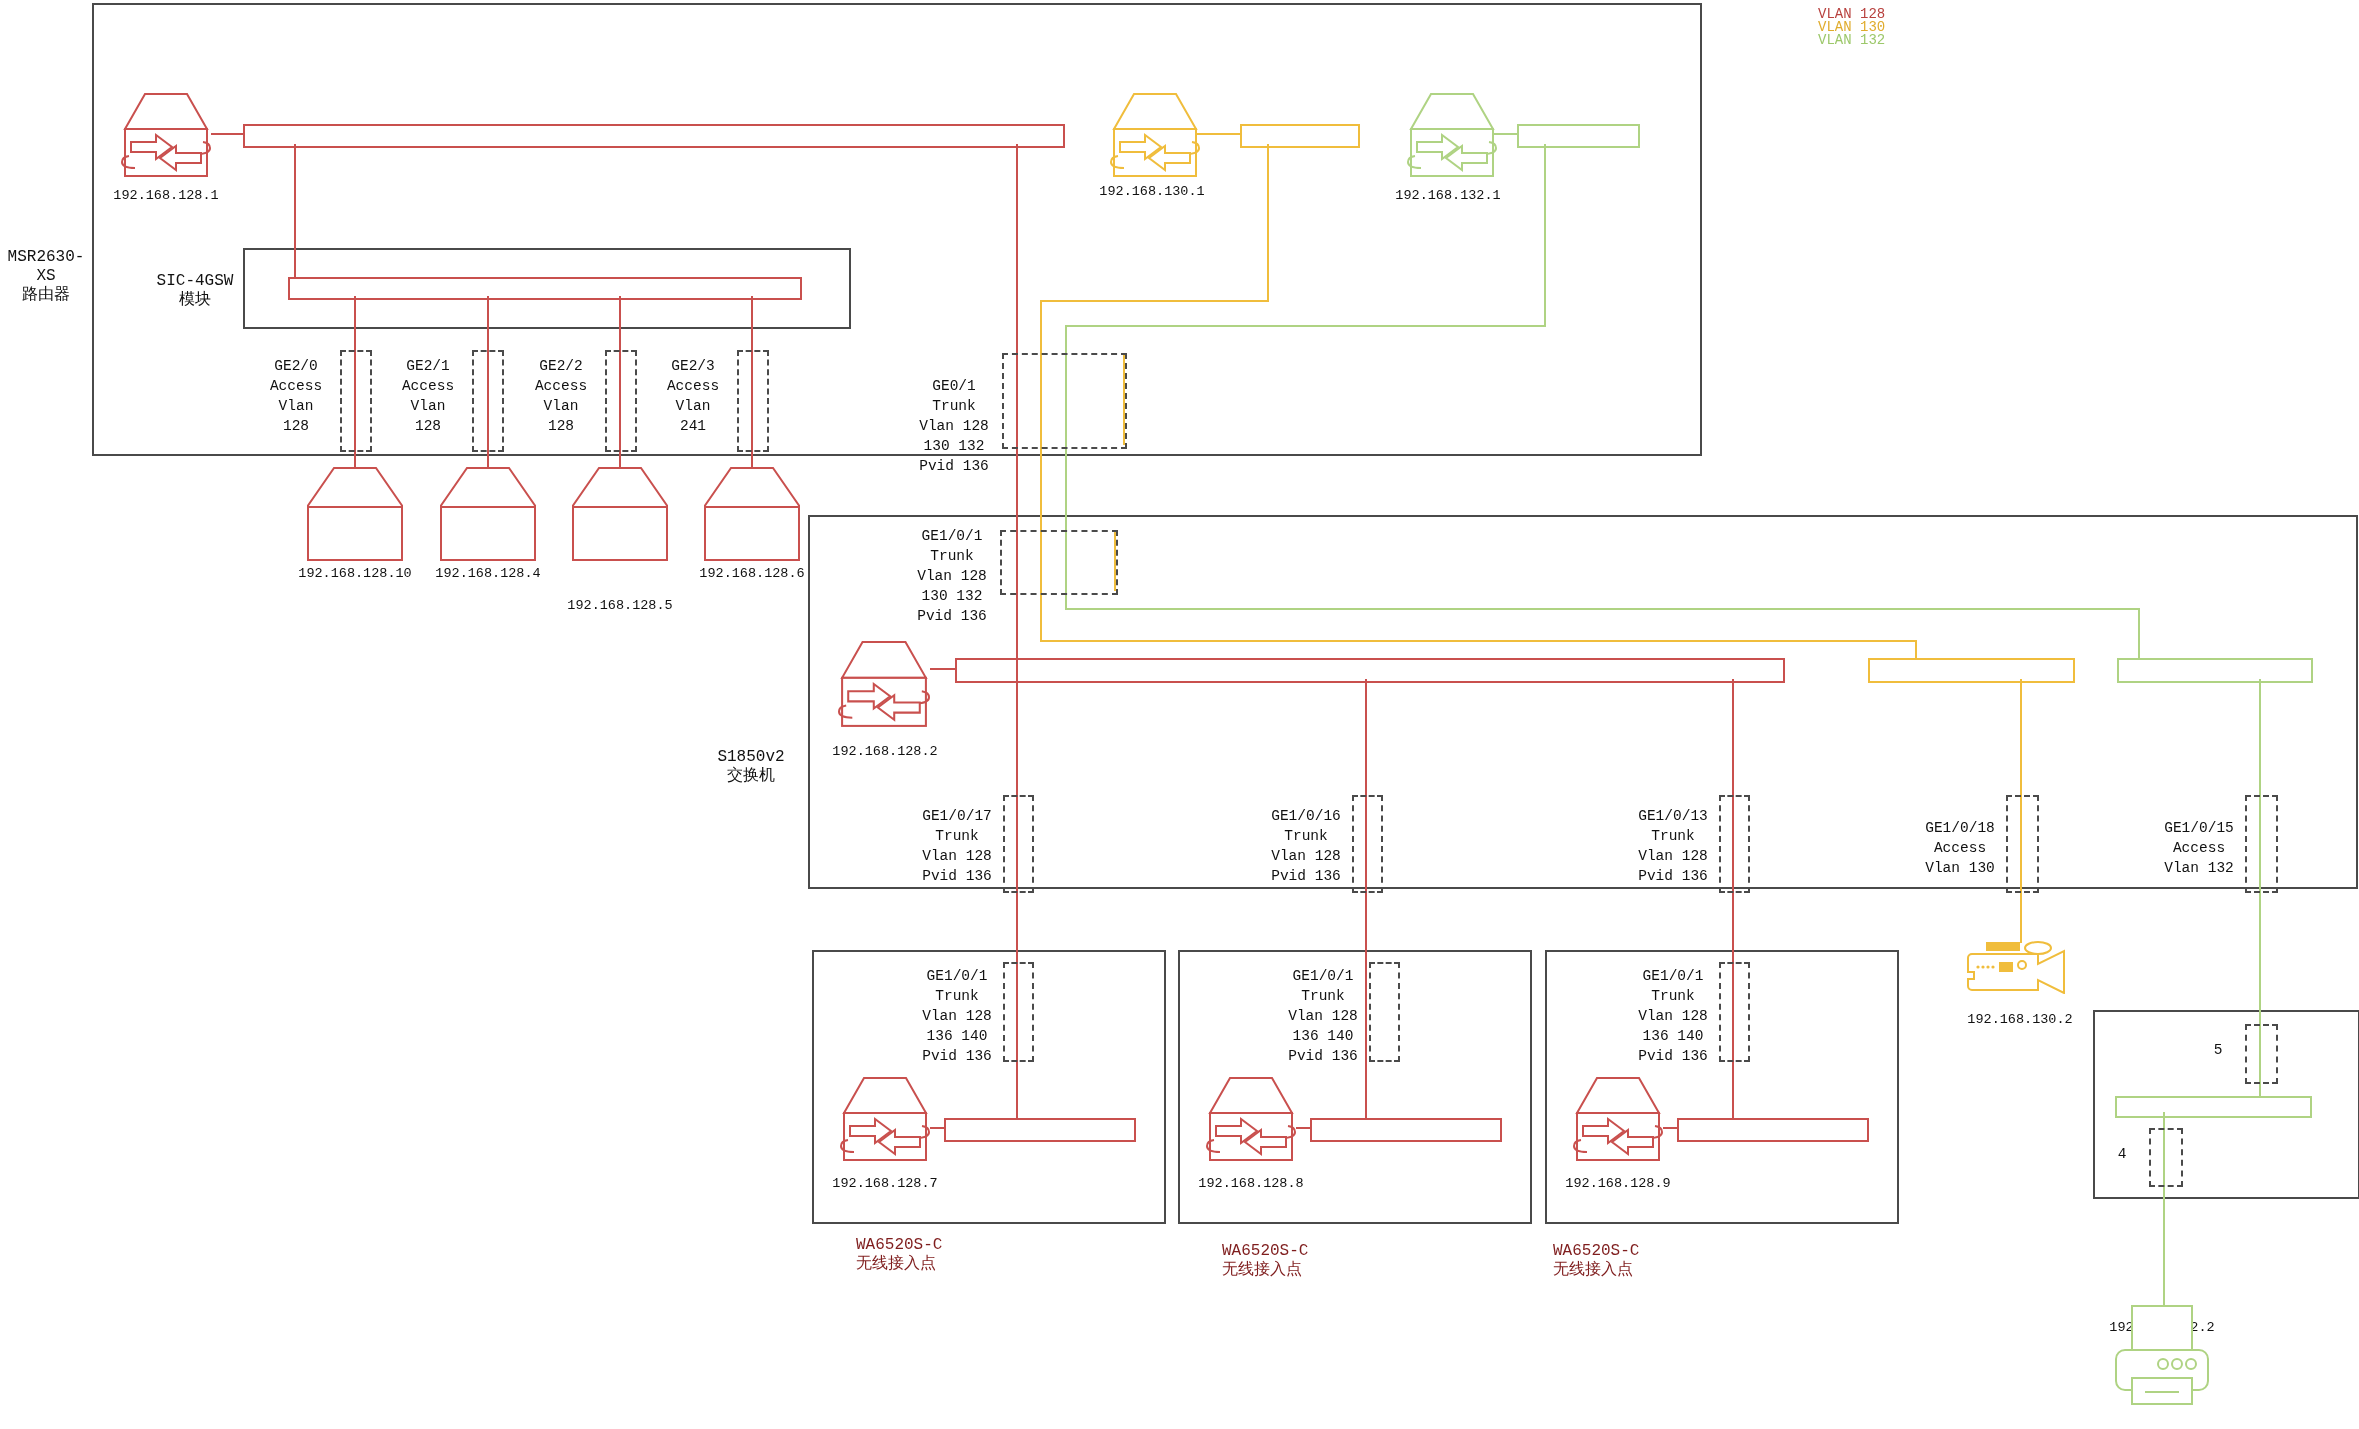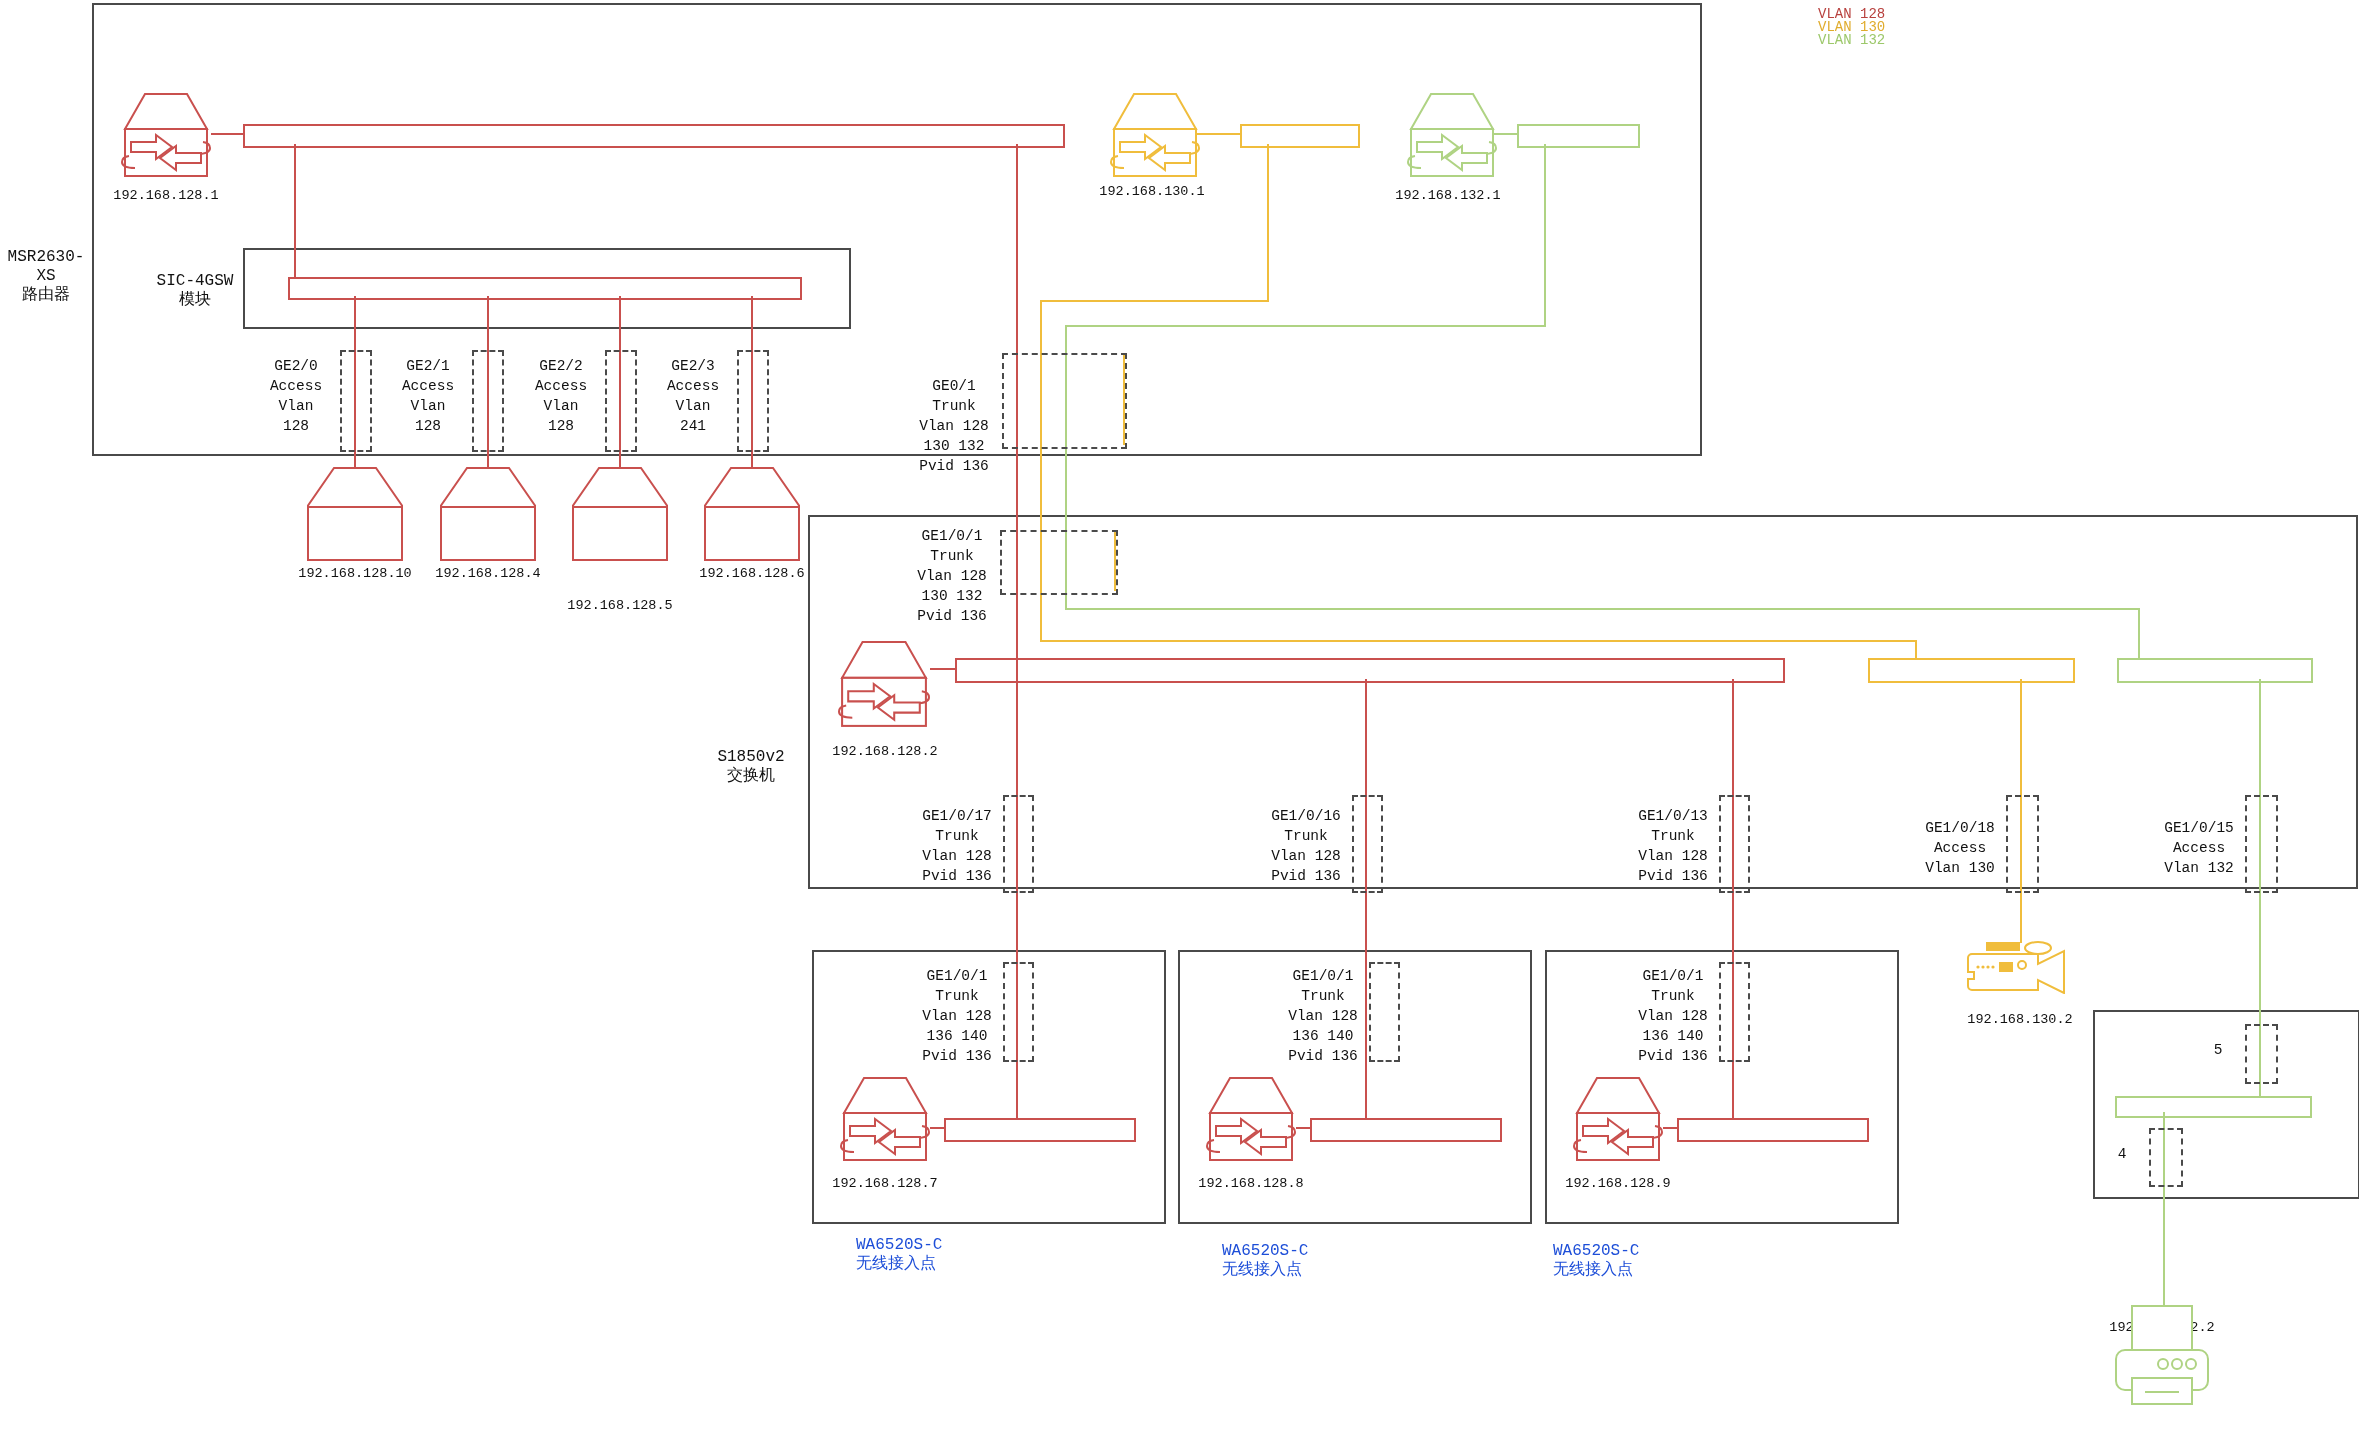--- a/index.html
+++ b/index.html
@@ -10,21 +10,21 @@
   .bus.r{border-color:var(--vlan128);}
   .bus.y{border-color:var(--vlan130);}
   .bus.g{border-color:var(--vlan132);}
   .ln{position:absolute;}
   .ln.r{background:var(--vlan128);}
   .ln.y{background:var(--vlan130);}
   .ln.g{background:var(--vlan132);}
   .dport{position:absolute;border:2px dashed #4a4a4a;background:transparent;}
   .plabel{position:absolute;white-space:pre-line;text-align:center;font-size:14.5px;line-height:20px;color:#111;}
   .dlabel{position:absolute;white-space:pre-line;text-align:center;font-size:16px;line-height:19px;color:#111;}
-  .aplabel{position:absolute;white-space:pre-line;text-align:left;font-size:16px;line-height:19px;color:#1d4ed8;}
+  .aplabel{position:absolute;white-space:pre-line;text-align:left;font-size:16px;line-height:19px;color:#7f1d1d;}
   .ip{position:absolute;width:130px;text-align:center;font-size:13.5px;color:#111;}
   .legend{position:absolute;font-size:14px;line-height:13px;}
   .legend-item{margin-bottom:0;height:13px;}
   .icon{position:absolute;display:block;}
 </style>
 </head>
 <body>
 
 <svg width="0" height="0" style="position:absolute" aria-hidden="true">
   <defs>

